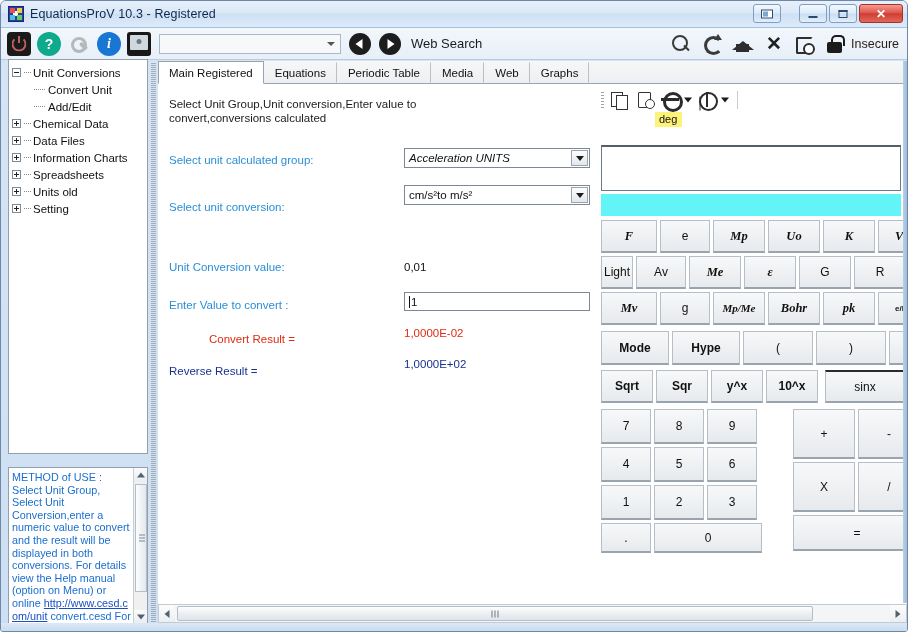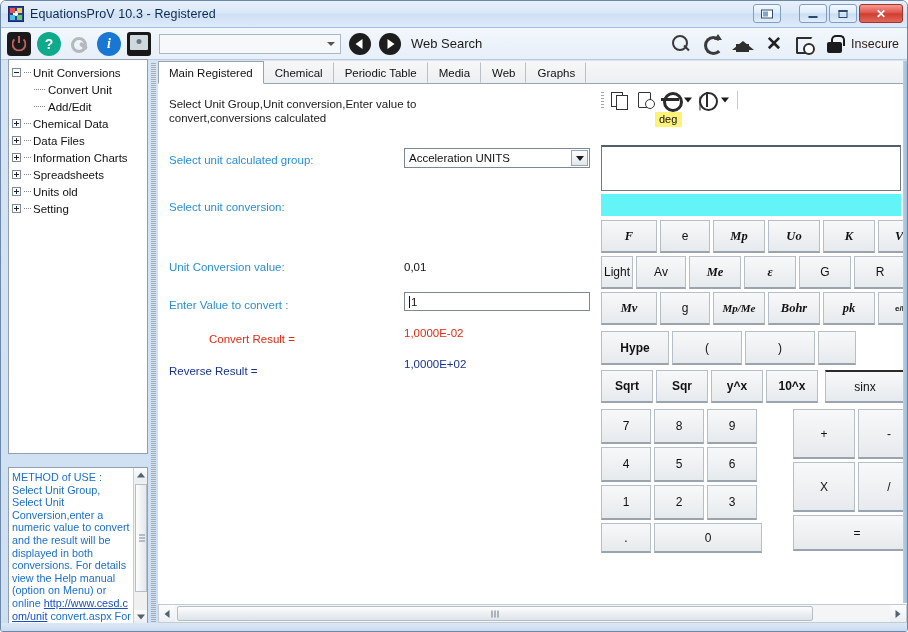--- a/index.html
+++ b/index.html
@@ -397,50 +397,54 @@
       </div>
     </div>
   </div>
 
   <div class="helppanel">
     <div class="helptext">
       <span>METHOD of USE :</span><br>
       <span>Select Unit Group, Select Unit Conversion,enter a numeric value to convert and the result will be displayed in both conversions.</span>
       <span> For details view the Help manual (option on Menu) or online</span>
       <span class="lnk">http://www.cesd.com/unit</span>
-      <span>convert.aspx For</span>
+      <span>convert.cesd For</span>
     </div>
     <div class="hp-scroll">
       <div class="hp-arrow hp-up"></div>
       <div class="hp-thumb"></div>
       <div class="hp-arrow hp-dn"></div>
     </div>
   </div>
 
   <div class="splitter"></div>
 
   <div class="main">
     <div class="tabs">
       <div class="tab active">Main Registered</div>
-      <div class="tab">Chemical</div>
+      <div class="tab">Equations</div>
       <div class="tab">Periodic Table</div>
       <div class="tab">Media</div>
       <div class="tab">Web</div>
       <div class="tab">Graphs</div>
     </div>
 
     <div class="instructions">Select Unit Group,Unit conversion,Enter value to convert,conversions calculated</div>
 
     <div class="lbl" style="left:11px;top:93px;">Select unit calculated group:</div>
-    <div class="fld" style="left:246px;top:87px;width:186px;height:20px;">
+    <div class="fld" style="left:246px;top:87px;width:186px;height:20px;font-style:italic;">
       <span>Acceleration UNITS</span>
       <span class="dd"></span>
     </div>
 
     <div class="lbl" style="left:11px;top:140px;">Select unit conversion:</div>
+    <div class="fld" style="left:246px;top:124px;width:186px;height:20px;">
+      <span>cm/s²to  m/s²</span>
+      <span class="dd"></span>
+    </div>
 
     <div class="lbl" style="left:11px;top:200px;">Unit Conversion value:</div>
     <div class="val" style="left:246px;top:200px;">0,01</div>
 
     <div class="lbl" style="left:11px;top:238px;">Enter Value to convert :</div>
     <div class="fld" style="left:246px;top:231px;width:186px;height:19px;">
       <span class="caret"></span>
       <span>1</span>
     </div>
 
@@ -490,20 +494,21 @@
       <div class="krow">
         <div class="key sci" style="width:56px">Mv</div>
         <div class="key" style="width:50px">g</div>
         <div class="key sci" style="width:52px;font-size:11px">Mp/Me</div>
         <div class="key sci" style="width:52px">Bohr</div>
         <div class="key sci" style="width:52px">pk</div>
         <div class="key small" style="width:52px">e/Me</div>
       </div>
 
       <div class="krow" style="margin-top:6px">
+        <div class="key up" style="width:68px;height:34px">Mode</div>
         <div class="key up" style="width:68px;height:34px">Hype</div>
         <div class="key" style="width:70px;height:34px">(</div>
         <div class="key" style="width:70px;height:34px">)</div>
         <div class="key" style="width:38px;height:34px"></div>
       </div>
 
       <div class="krow" style="margin-top:5px">
         <div class="key up" style="width:52px;height:33px">Sqrt</div>
         <div class="key up" style="width:52px;height:33px">Sqr</div>
         <div class="key up" style="width:52px;height:33px">y^x</div>

